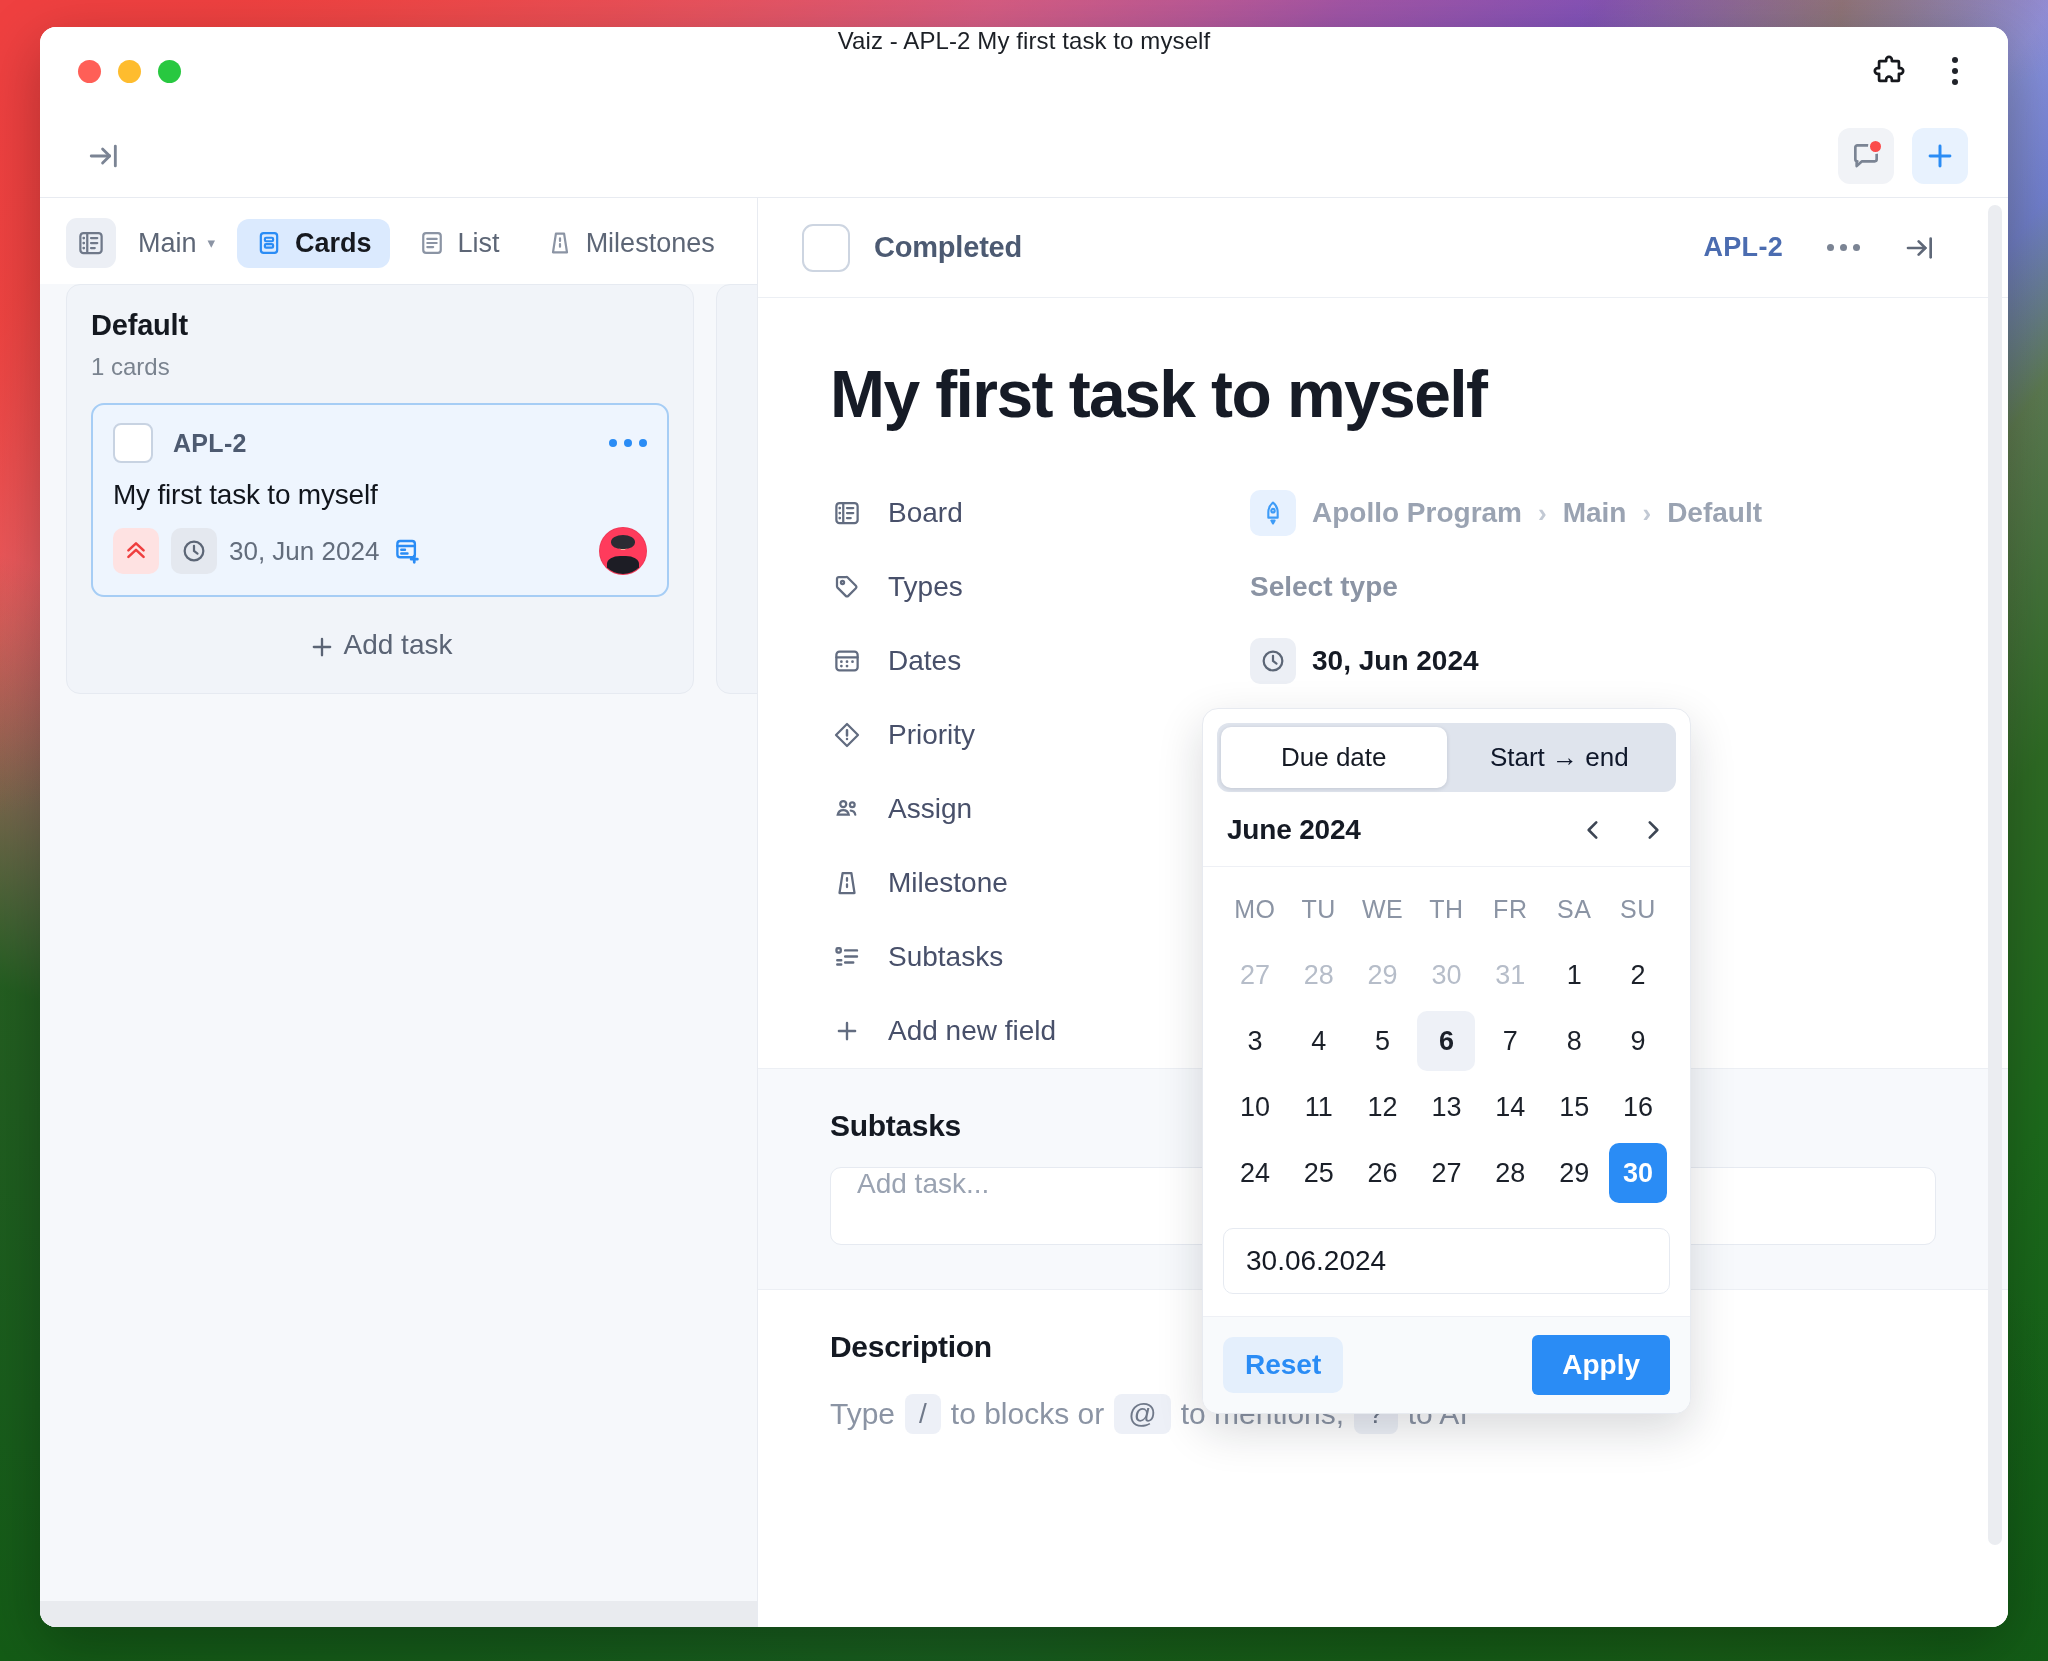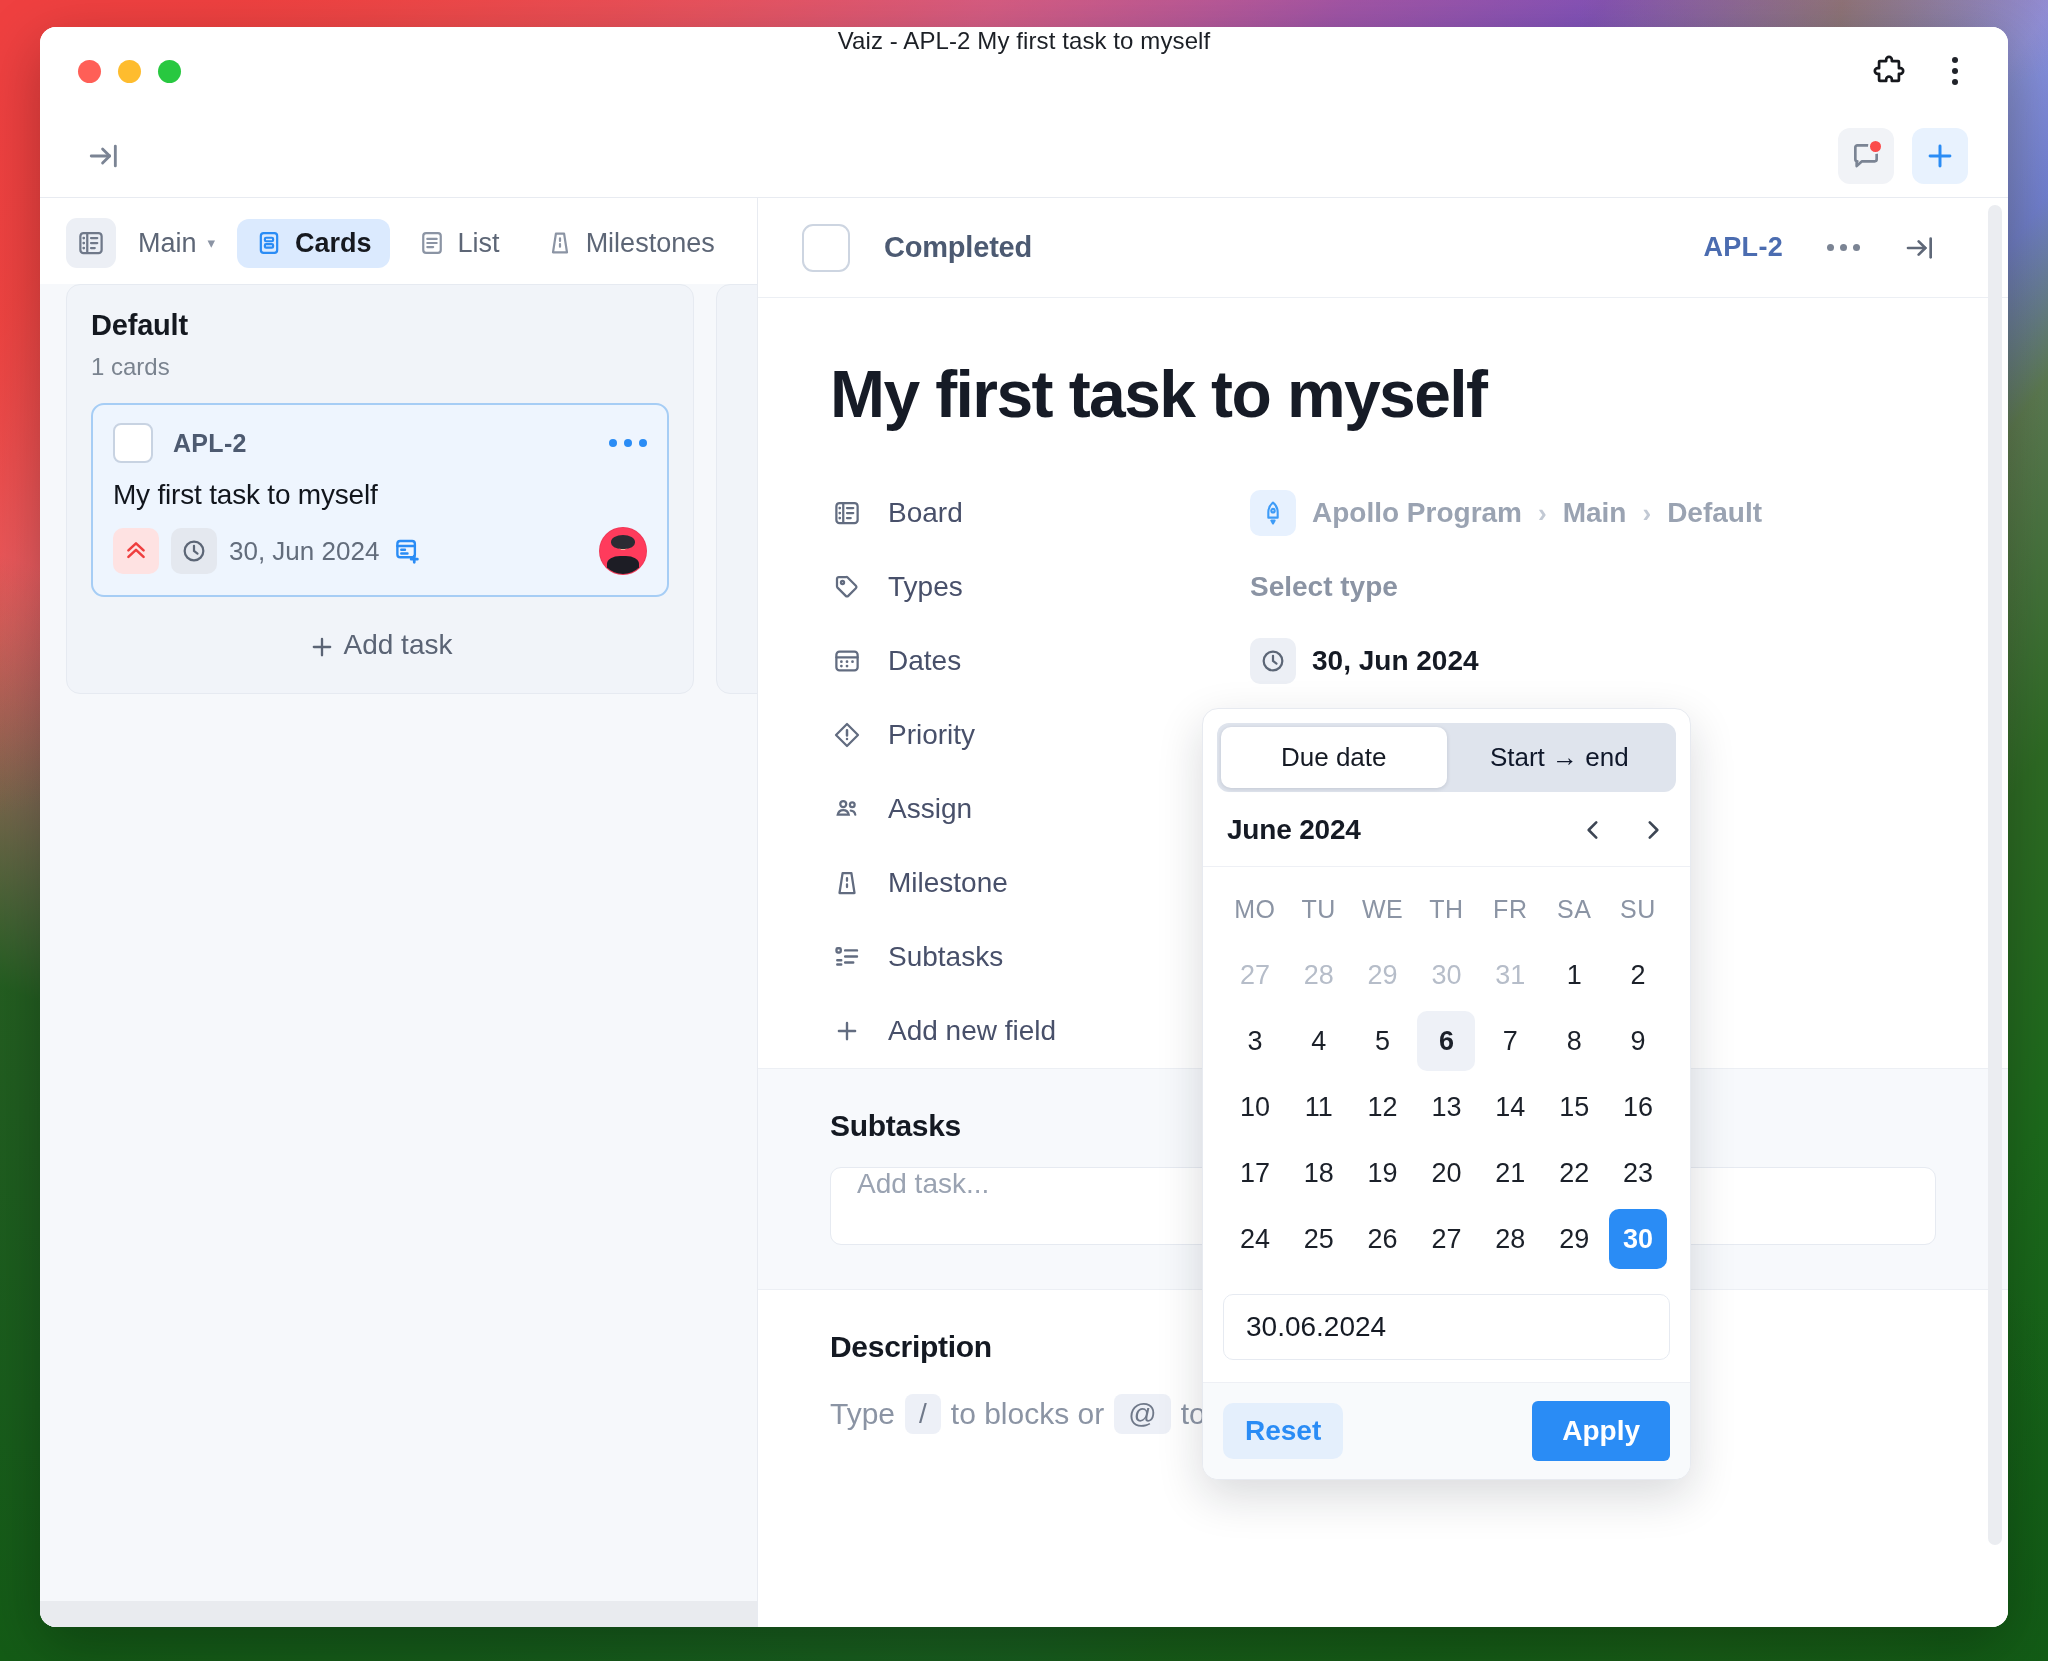--- a/index.html
+++ b/index.html
@@ -206,21 +206,21 @@
   .detail-head {
     height: 100px; flex:0 0 100px;
     display:flex; align-items:center;
     padding: 0 72px 0 44px;
     border-bottom: 1px solid #eceff4;
   }
   .big-check {
     width: 48px; height: 48px; border-radius: 11px;
     border: 2px solid #cdd5e1; background:#fff; cursor:pointer;
   }
-  .completed-label { font-size: 29px; font-weight: 700; color:#4c5a72; margin-left: 34px; letter-spacing:-0.2px;}
+  .completed-label { font-size: 29px; font-weight: 700; color:#4c5a72; margin-left: 24px; letter-spacing:-0.2px;}
   .detail-head-right { margin-left:auto; display:flex; align-items:center; gap: 44px; }
   .task-key { font-size: 27px; font-weight:700; color:#4b6cb0; letter-spacing:0.3px; cursor:pointer;}
   .hdots { display:flex; gap:6px; cursor:pointer;}
   .hdots i { width:7px; height:7px; border-radius:50%; background:#7b8494; display:block;}
   .hicon { color:#5f6878; display:flex; cursor:pointer;}
 
   .detail-scroll { flex:1 1 auto; overflow:hidden; }
   .task-title {
     font-size: 66px; font-weight: 800; color:#161b26;
     letter-spacing: -1.6px; padding: 58px 72px 0 72px;
@@ -746,29 +746,20 @@
               <div class="dp-row">
                 <span class="dp-day">10</span>
                 <span class="dp-day">11</span>
                 <span class="dp-day">12</span>
                 <span class="dp-day">13</span>
                 <span class="dp-day">14</span>
                 <span class="dp-day">15</span>
                 <span class="dp-day">16</span>
               </div>
               <div class="dp-row">
-                <span class="dp-day">17</span>
-                <span class="dp-day">18</span>
-                <span class="dp-day">19</span>
-                <span class="dp-day">20</span>
-                <span class="dp-day">21</span>
-                <span class="dp-day">22</span>
-                <span class="dp-day">23</span>
-              </div>
-              <div class="dp-row">
                 <span class="dp-day">24</span>
                 <span class="dp-day">25</span>
                 <span class="dp-day">26</span>
                 <span class="dp-day">27</span>
                 <span class="dp-day">28</span>
                 <span class="dp-day">29</span>
                 <span class="dp-day sel">30</span>
               </div>
             </div>
         </div>

